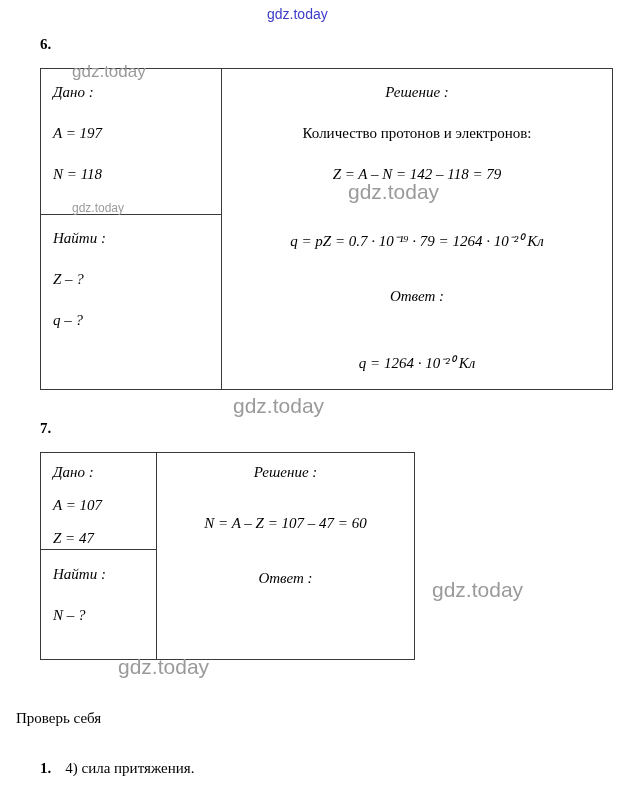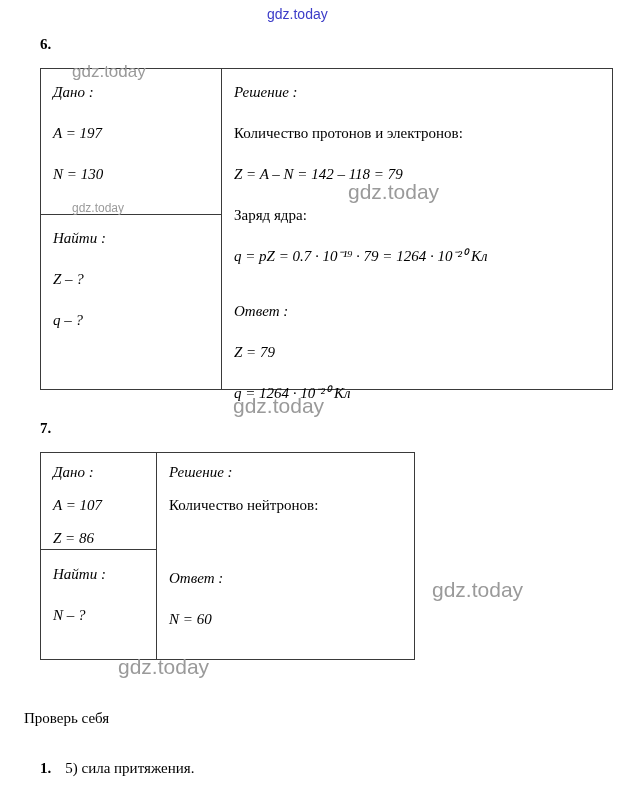--- a/index.html
+++ b/index.html
@@ -65,20 +65,21 @@
 
   .col-left {
     box-sizing: border-box;
     position: relative;
   }
   .col-right {
     box-sizing: border-box;
     position: relative;
     border-left: 1.5px solid #3a3a3a;
     flex: 1;
+    text-align: center;
   }
   .t6 .col-left { width: 180px; }
   .t7 .col-left { width: 115px; }
 
   .divider {
     position: absolute;
     left: 0; right: 0;
     border-top: 1.5px solid #3a3a3a;
   }
   .t6 .divider { top: 145px; }
@@ -99,21 +100,21 @@
 
   .lbl {
     font-style: italic;
     font-size: 15px;
     font-family: "Liberation Serif", serif;
   }
 
   
   .check-title {
     position: absolute;
-    left: 24px;
+    left: 16px;
     top: 710px;
     font-size: 15px;
     font-family: "Liberation Serif", serif;
   }
   .ans-row {
     position: absolute;
     left: 40px;
     top: 760px;
     font-size: 15px;
     font-family: "Liberation Serif", serif;
@@ -132,95 +133,92 @@
 
   <div class="table t6">
     <div class="col-left">
       <div class="divider"></div>
 
       <div class="cell-pad" style="padding-top:16px;">
         <div class="line lbl">Дано :</div>
         <div class="sp-md"></div>
         <div class="line var">A = 197</div>
         <div class="sp-md"></div>
-        <div class="line var">N = 130</div>
+        <div class="line var">N = 118</div>
         <div class="sp-md"></div>
       </div>
 
       <div class="cell-pad" style="position:absolute; top:152px; left:0;">
         <div class="line lbl">Найти :</div>
         <div class="sp-md"></div>
         <div class="line var">Z – ?</div>
         <div class="sp-md"></div>
         <div class="line var">q – ?</div>
       </div>
     </div>
 
     <div class="col-right">
       <div class="cell-pad" style="padding-top:16px;">
         <div class="line lbl">Решение :</div>
         <div class="sp-md"></div>
         <div class="line">Количество протонов и электронов:</div>
         <div class="sp-md"></div>
         <div class="line var">Z = A – N = 142 – 118 = 79</div>
         <div class="sp-md"></div>
-        <div class="line">Заряд ядра:</div>
         <div class="sp-md"></div>
         <div class="line var">q = pZ = 0.7 · 10⁻¹⁹ · 79 = 1264 · 10⁻²⁰  Кл</div>
         <div class="sp-lg"></div>
         <div class="line lbl">Ответ :</div>
         <div class="sp-md"></div>
-        <div class="line var">Z = 79</div>
         <div class="sp-md"></div>
         <div class="line var">q = 1264 · 10⁻²⁰  Кл</div>
       </div>
     </div>
   </div>
 
   <div class="q-num num7">7.</div>
 
   <div class="table t7">
     <div class="col-left">
       <div class="divider"></div>
 
       <div class="cell-pad" style="padding-top:12px;">
         <div class="line lbl">Дано :</div>
         <div class="sp-sm"></div>
         <div class="line var">A = 107</div>
         <div class="sp-sm"></div>
-        <div class="line var">Z = 86</div>
+        <div class="line var">Z = 47</div>
       </div>
 
       <div class="cell-pad" style="position:absolute; top:104px; left:0;">
         <div class="line lbl">Найти :</div>
         <div class="sp-md"></div>
         <div class="line var">N – ?</div>
       </div>
     </div>
 
     <div class="col-right">
       <div class="cell-pad" style="padding-top:12px;">
         <div class="line lbl">Решение :</div>
         <div class="sp-sm"></div>
-        <div class="line">Количество нейтронов:</div>
-        <div class="sp-sm"></div>
+        <div class="sp-sm"></div>
+        <div class="line var">N = A – Z = 107 – 47 = 60</div>
         <div class="sp-lg"></div>
         <div class="line lbl">Ответ :</div>
         <div class="sp-md"></div>
-        <div class="line var">N = 60</div>
       </div>
     </div>
   </div>
 
   <div class="wm wm-1">gdz.today</div>
   <div class="wm wm-2">gdz.today</div>
   <div class="wm wm-3">gdz.today</div>
   <div class="wm wm-4">gdz.today</div>
   <div class="wm wm-5">gdz.today</div>
   <div class="wm wm-6">gdz.today</div>
 
   <div class="check-title">Проверь себя</div>
 
   <div class="ans-row">
-    <span class="b">1.</span><span>5) сила притяжения.</span>
+    <span class="b">1.</span><span>4) сила притяжения.</span>
   </div>
 
 </div>
 
 </body></html>

